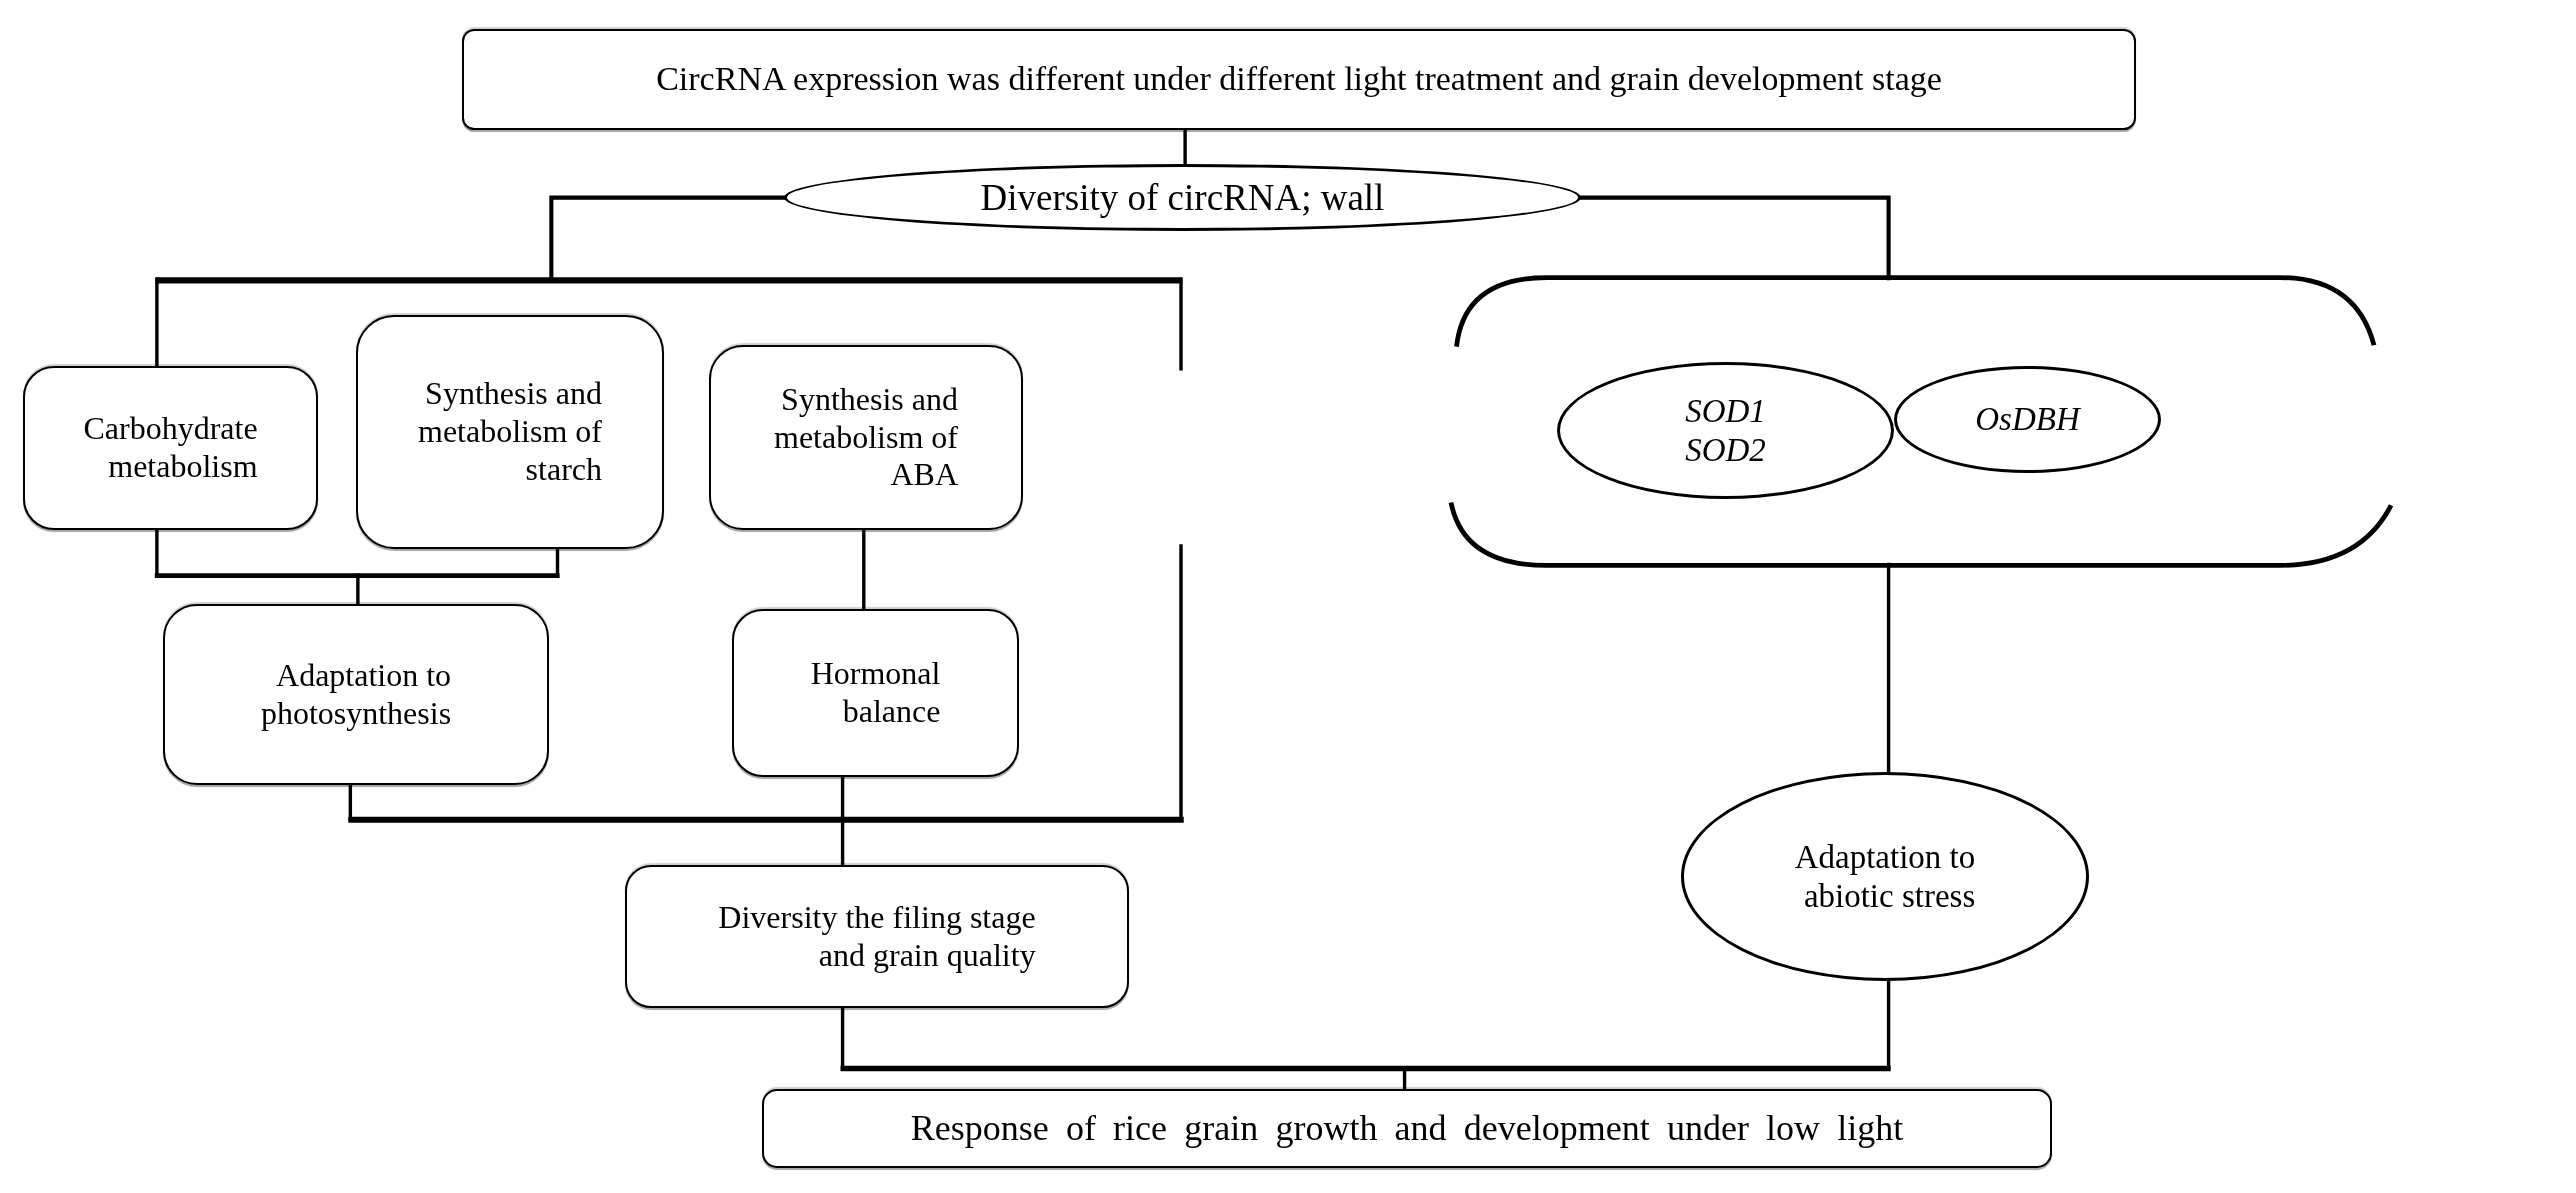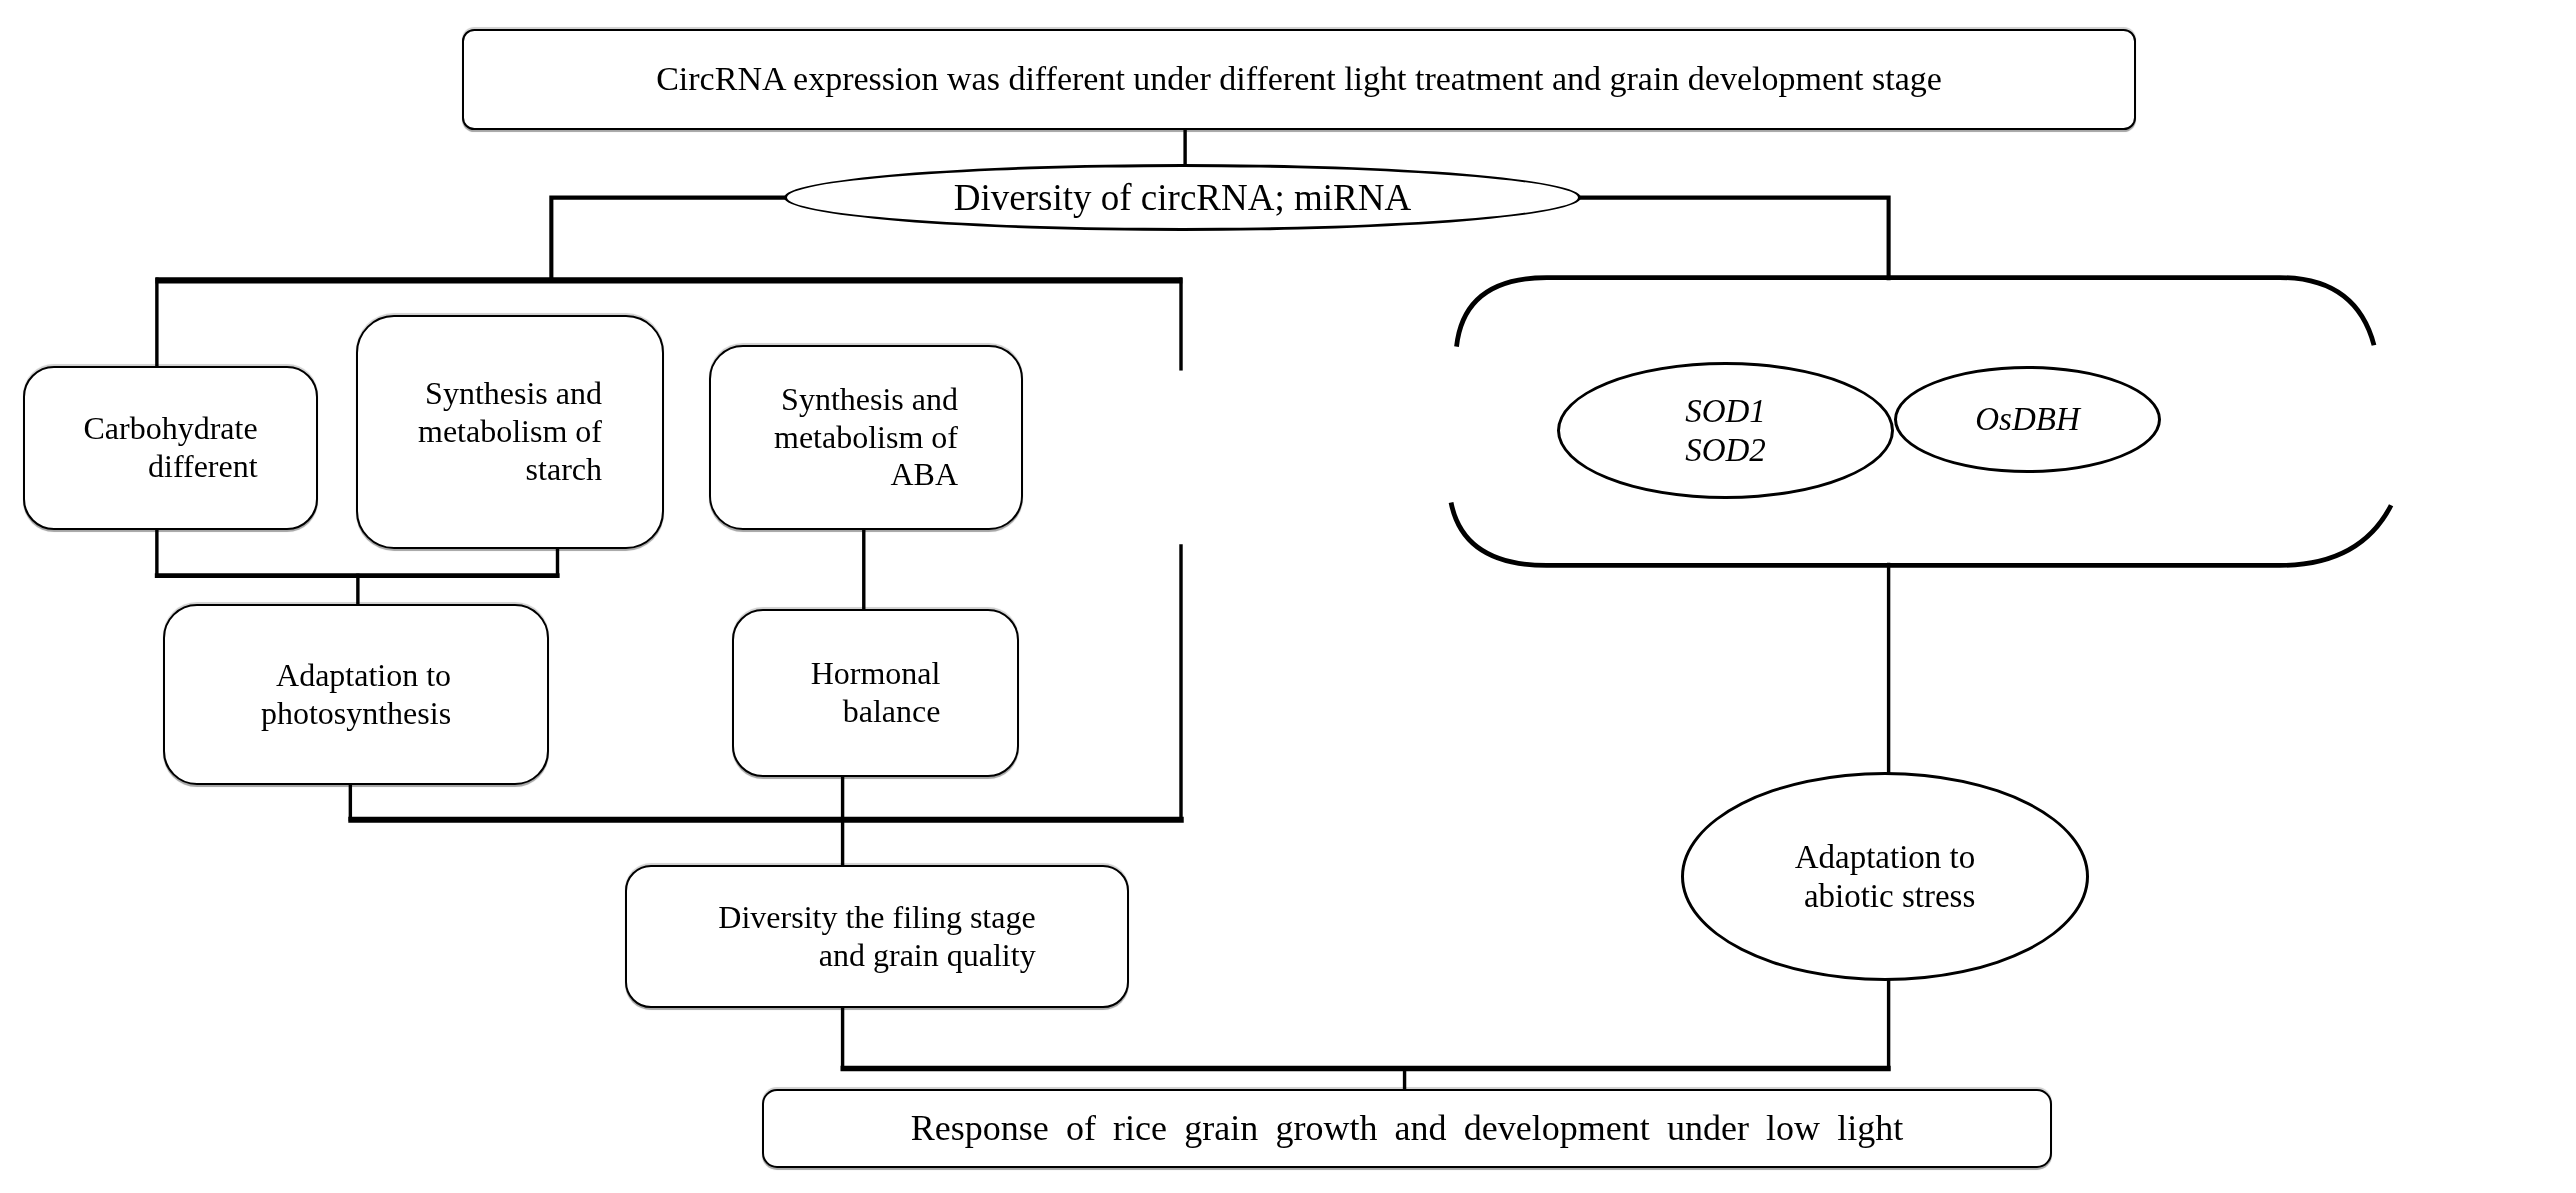--- a/index.html
+++ b/index.html
@@ -100,24 +100,24 @@
 
     <path class="w5" d="M2762 823 L2762 1133"></path>
     <path class="w5" d="M2762 1430 L2762 1566"></path>
 
     <path class="w7" d="M2130 507 Q2141 406 2262 406 L3334 406 Q3446 406 3472 505"></path>
     <path class="w7" d="M2122 735 Q2140 827 2262 827 L3334 827 Q3452 827 3497 739"></path>
   </svg>
 
   <div class="node" style="left:462px; top:29px; width:1674px; height:101px; font-size:34px; border-radius:12.3px;">CircRNA expression was different under different light treatment and grain development stage</div>
 
-  <div class="node ellipse" style="left:784px; top:164px; width:797px; height:67px; font-size:37px;">Diversity of circRNA; miRNA</div>
+  <div class="node ellipse" style="left:784px; top:164px; width:797px; height:67px; font-size:37px;">Diversity of circRNA; wall</div>
 
   <div class="node" style="left:23px; top:366px; width:295px; height:164px; font-size:32px; border-radius:31px;">Carbohydrate
-different</div>
+metabolism</div>
 
   <div class="node" style="left:356px; top:315px; width:308px; height:234px; font-size:32px; border-radius:38px;">Synthesis and
 metabolism of
 starch</div>
 
   <div class="node" style="left:709px; top:345px; width:314px; height:185px; font-size:32px; border-radius:34px;">Synthesis and
 metabolism of
 ABA</div>
 
 

